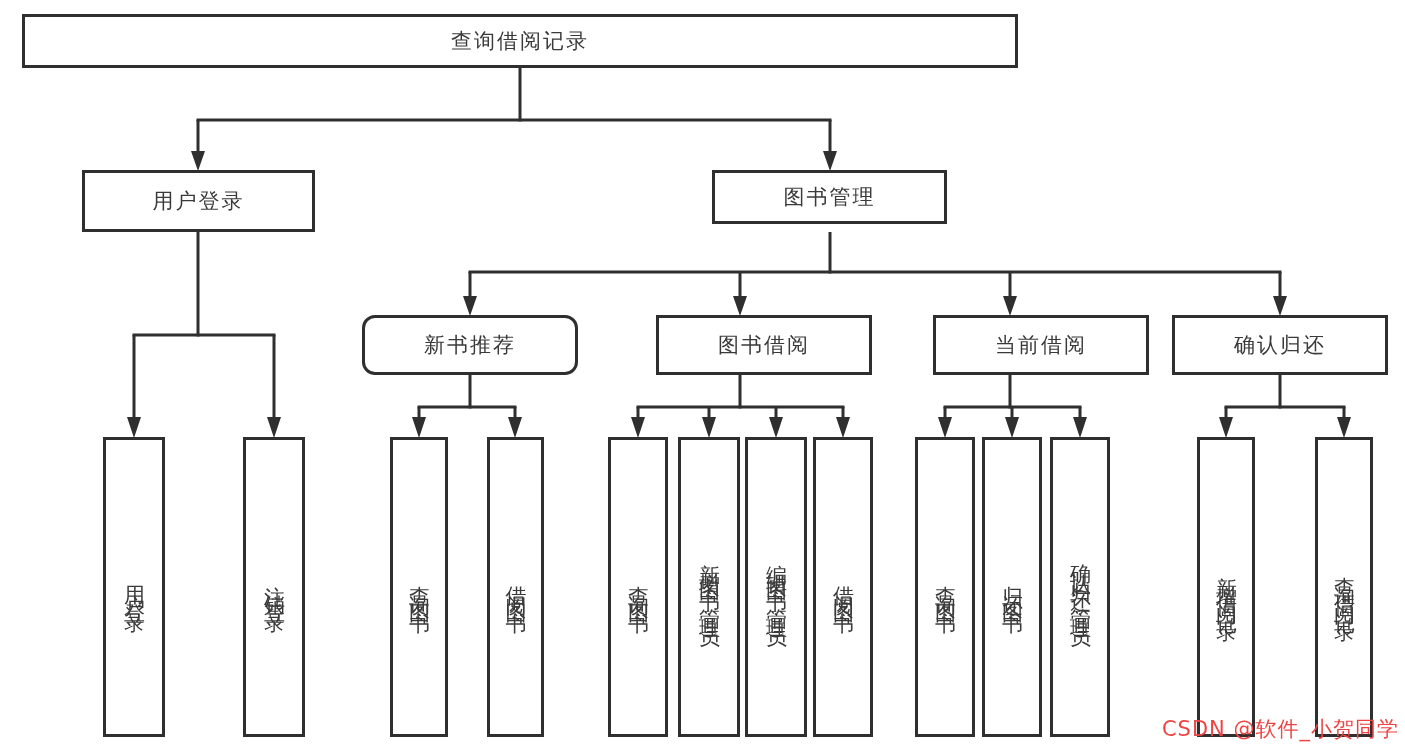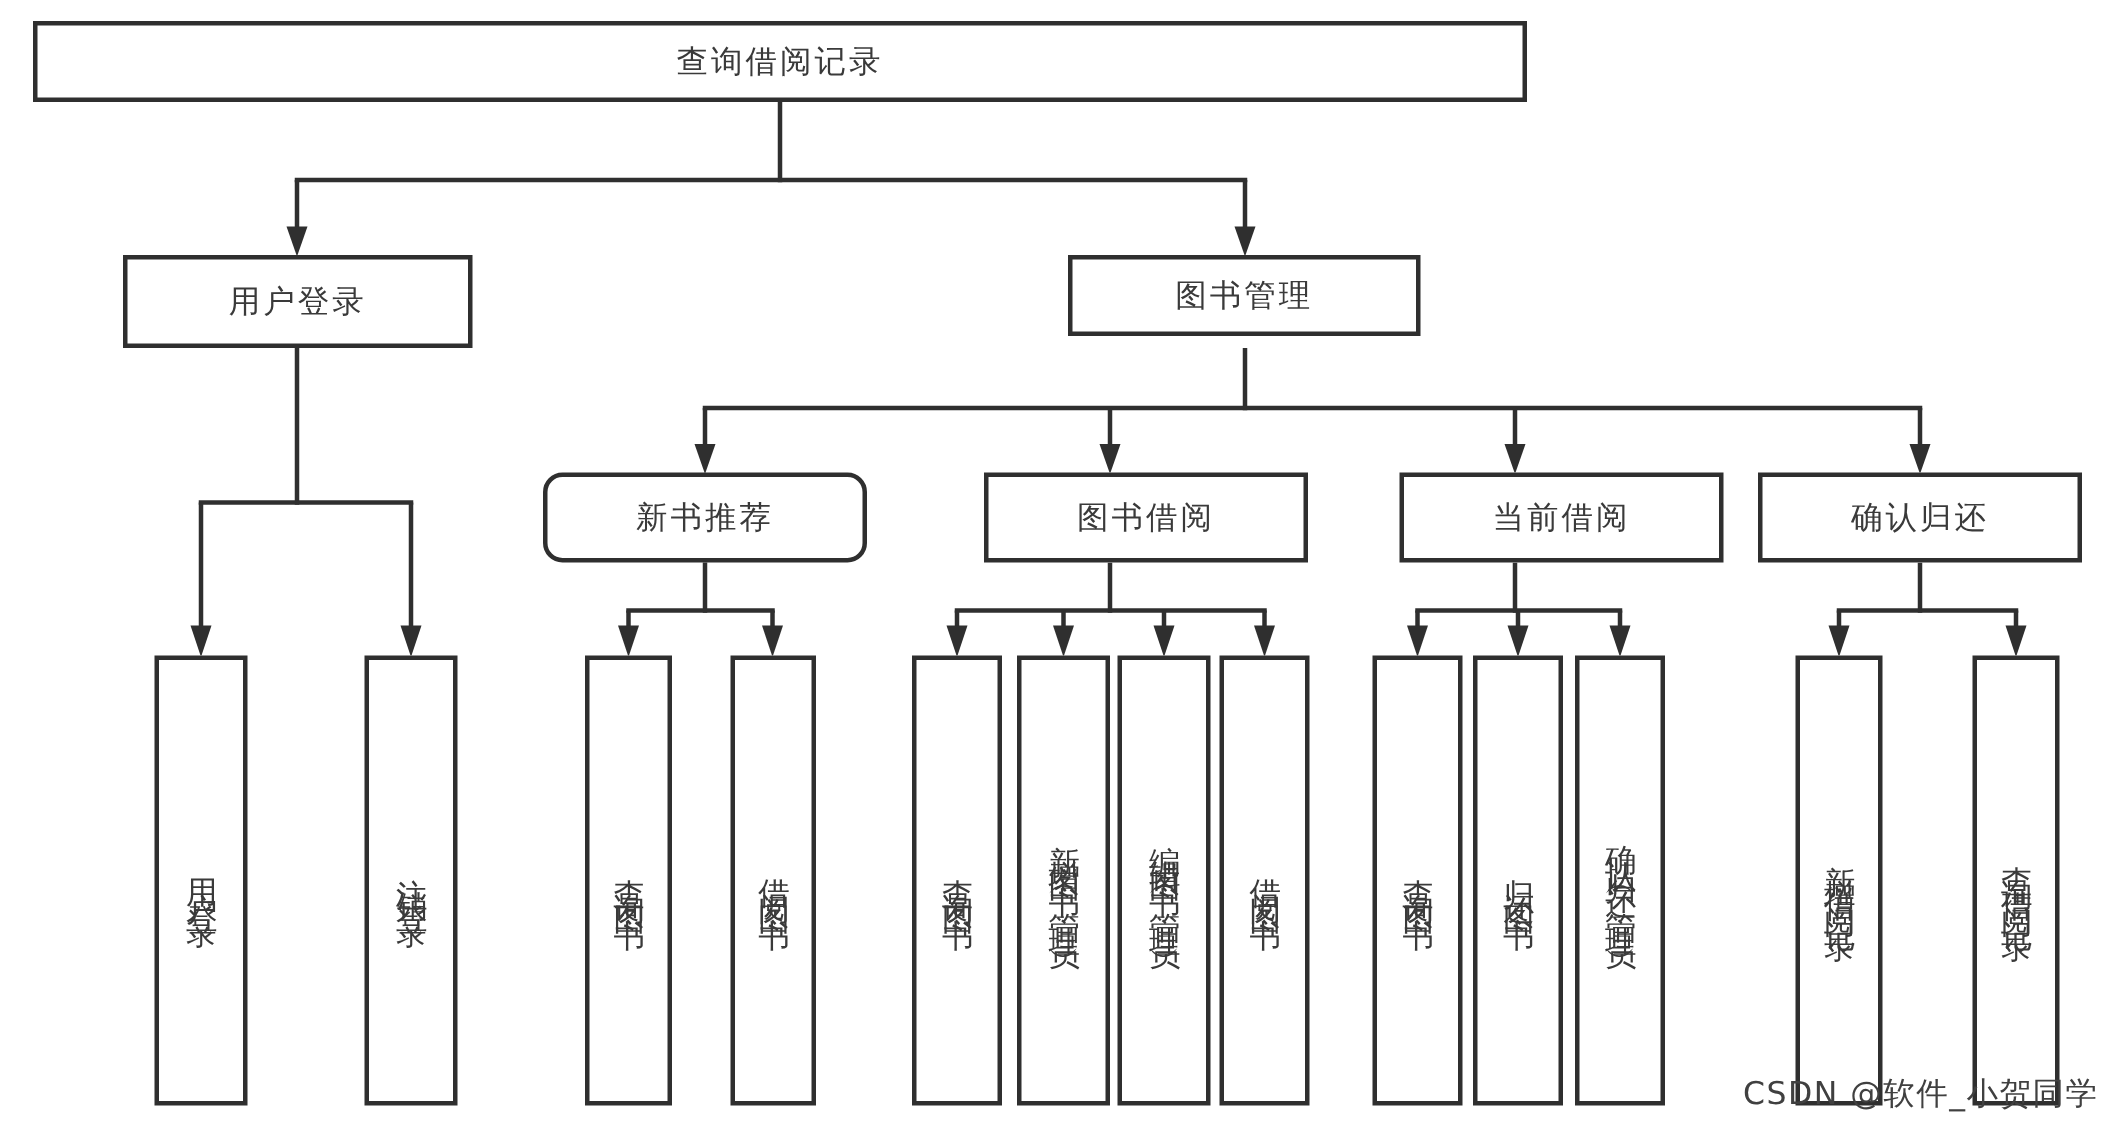--- a/index.html
+++ b/index.html
@@ -69,21 +69,21 @@
   .lf-cb1  { left: 915px;  width: 60px; }
   .lf-cb2  { left: 982px;  width: 60px; }
   .lf-cb3  { left: 1050px; width: 60px; }
   .lf-rc1  { left: 1197px; width: 58px; }
   .lf-rc2  { left: 1315px; width: 58px; }
   .watermark {
     position: absolute;
     right: 6px;
     bottom: 4px;
     font-size: 21px;
-    color: #404040;
+    color: #ef4444;
     letter-spacing: 1px;
     z-index: 10;
     white-space: nowrap;
     margin-top: 20px;
   }
 </style>
 </head>
 <body>
 
 <div class="stage">

